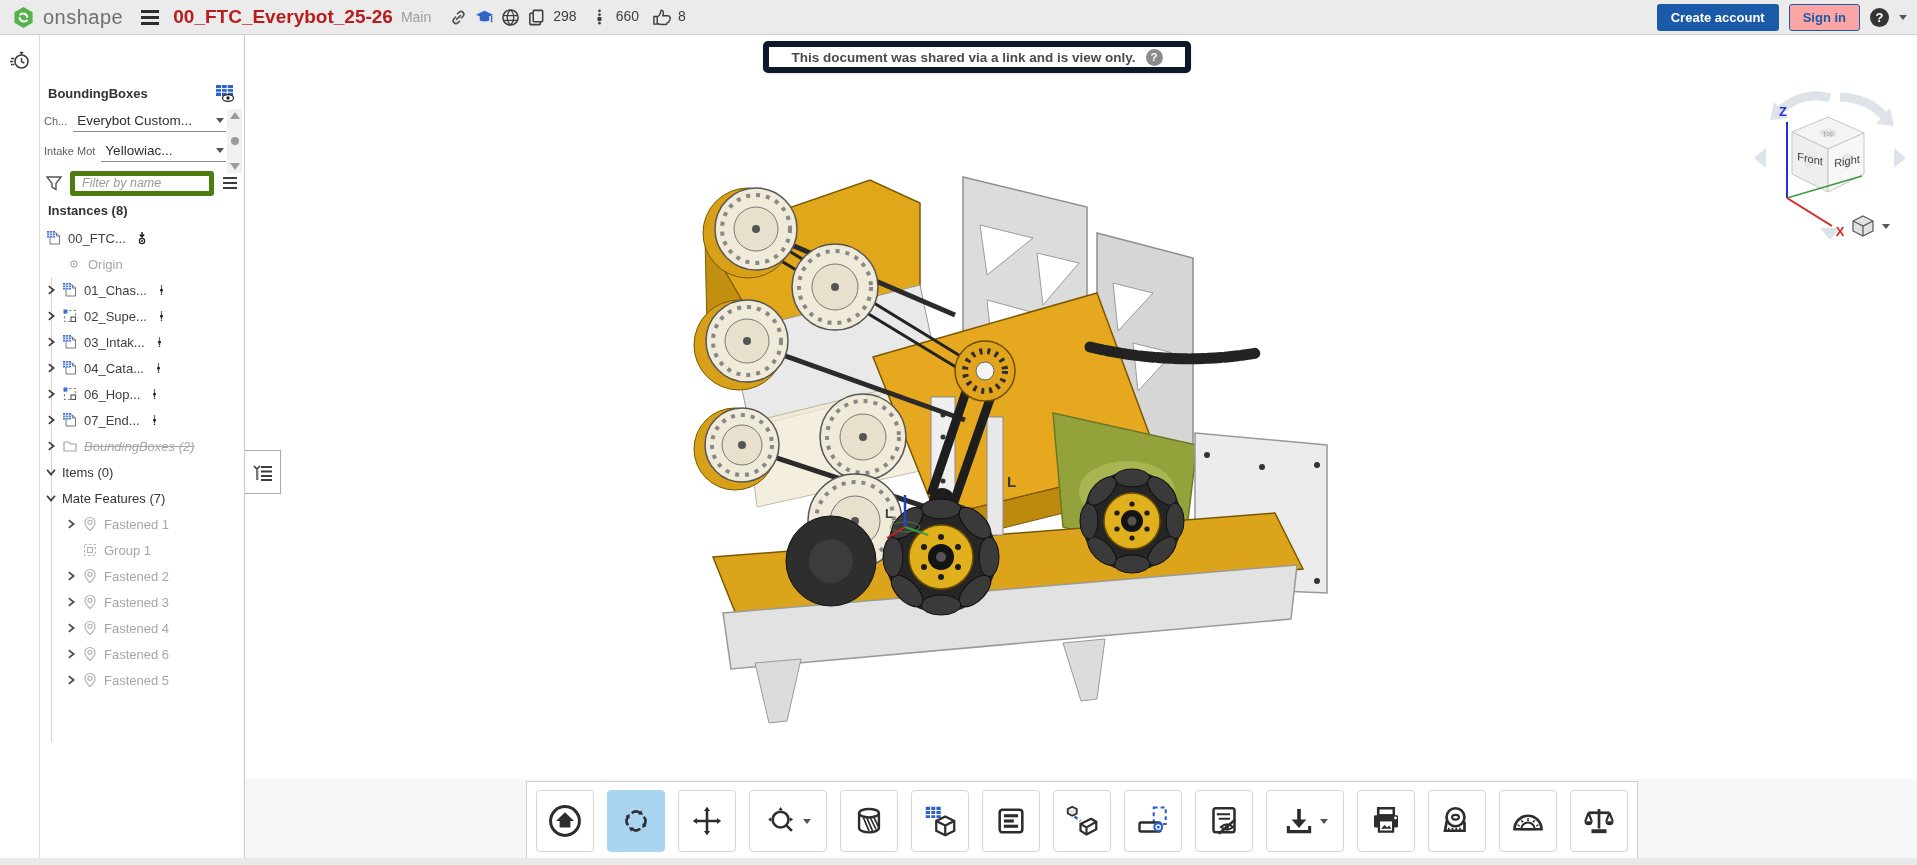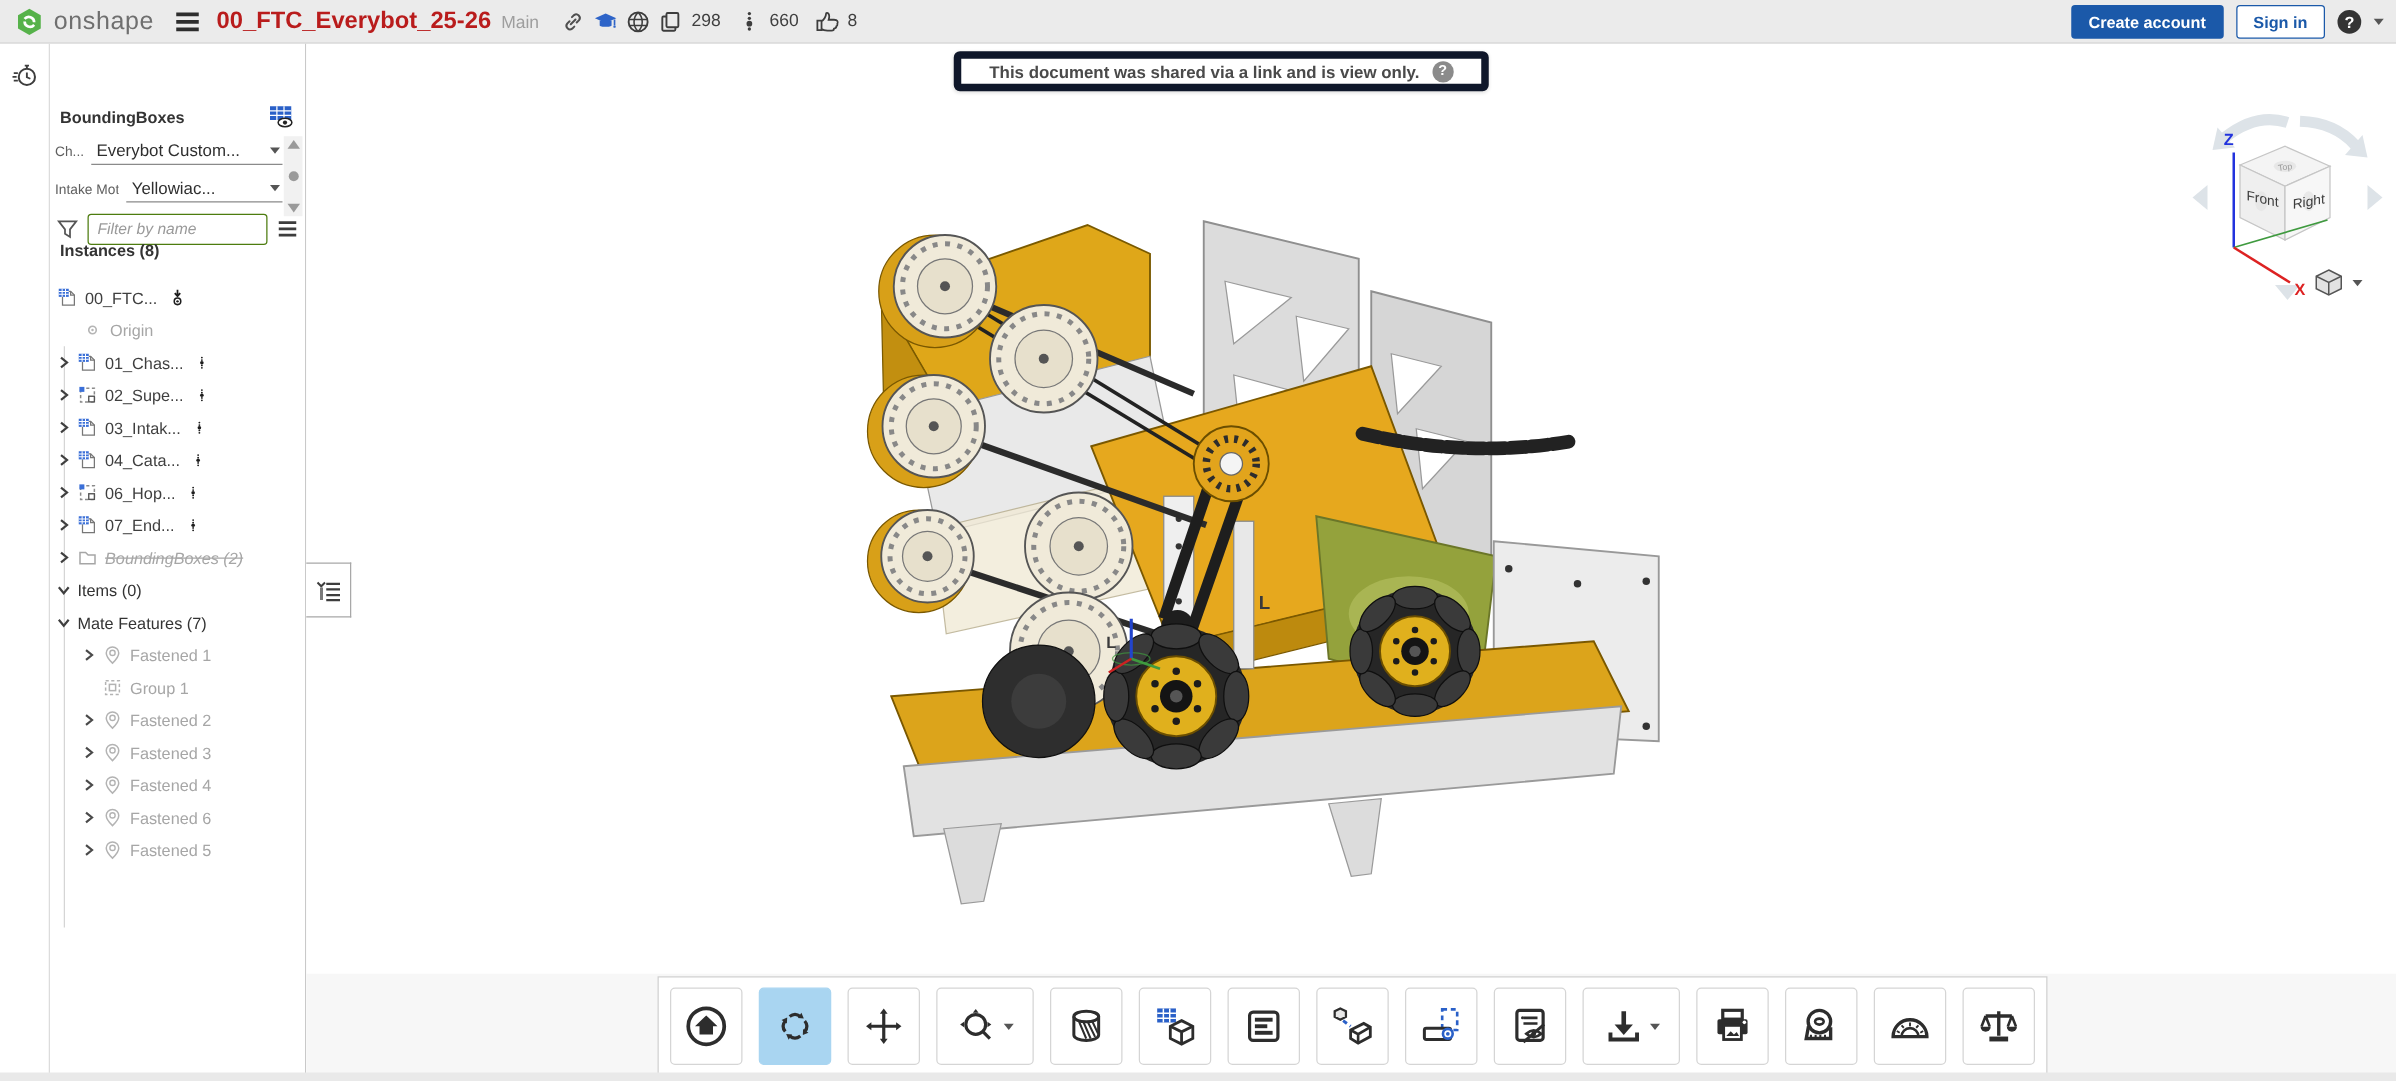--- a/index.html
+++ b/index.html
@@ -11,21 +11,21 @@
   .wordmark { font-size:20px; color:#6f6f6f; margin-left:8px; letter-spacing:.5px; }
   .hamburger { margin-left:18px; cursor:pointer; display:flex; flex-direction:column; gap:3px; }
   .hamburger span { display:block; width:18px; height:3px; background:#2d2d2d; }
   .doc-title { margin-left:14px; font-size:19px; font-weight:700; color:#b91c1c; white-space:nowrap; }
   .workspace { margin-left:8px; font-size:14px; color:#9e9e9e; }
   .tb-icons { display:flex; margin-left:18px; gap:7px; }
   .tb-ic { width:19px; height:19px; display:inline-block; }
   .stat { font-size:14px; color:#3f3f3f; margin-right:6px; }
   .tb-right { margin-left:auto; display:flex; align-items:center; gap:10px; }
   .btn-primary { background:#1b59a9; color:#fff; font-size:13px; font-weight:700; border:none; border-radius:3px; padding:6px 14px; cursor:pointer; font-family:inherit; }
-  .btn-outline { background:#ffffff; color:#1b59a9; font-size:13px; font-weight:700; border:1px solid #1b59a9; border-radius:3px; padding:5px 13px; cursor:pointer; font-family:inherit; }
+  .btn-outline { background:#fca5a5; color:#1b59a9; font-size:13px; font-weight:700; border:1px solid #1b59a9; border-radius:3px; padding:5px 13px; cursor:pointer; font-family:inherit; }
   .help-circle { width:19px; height:19px; border-radius:50%; background:#343434; color:#fff; font-size:13px; font-weight:700; display:flex; align-items:center; justify-content:center; cursor:pointer; }
   .caret { width:0; height:0; border-left:4px solid transparent; border-right:4px solid transparent; border-top:5px solid #555; display:inline-block; }
 
   
   .content { position:relative; display:flex; height:830px; }
   .hist-strip { width:40px; border-right:1px solid #dcdcdc; background:#fff; padding-top:14px; display:flex; justify-content:center; }
   .panel { position:relative; width:205px; border-right:1px solid #c9c9c9; background:#fff; font-size:13px; color:#3f3f3f; }
   .viewport { position:relative; flex:1; background:#fff; }
 
   
@@ -36,21 +36,21 @@
   .cfg-label { font-size:11px; color:#5f5f5f; white-space:nowrap; overflow:hidden; max-width:34px; flex:none; }
   .cfg-label.w2 { max-width:52px; }
   .cfg-value { flex:1; margin-left:6px; border-bottom:1px solid #8a8a8a; display:flex; align-items:center; padding:2px 2px 3px 4px; cursor:pointer; }
   .cfg-value span { font-size:13.5px; color:#2f2f2f; white-space:nowrap; overflow:hidden; }
   .cfg-value .caret { margin-left:auto; }
   .cfg-scroll { position:absolute; right:2px; top:74px; width:15px; height:64px; background:#f1f1f1; display:flex; flex-direction:column; align-items:center; justify-content:space-between; padding:3px 0; }
   .tri-up { width:0;height:0;border-left:5px solid transparent;border-right:5px solid transparent;border-bottom:7px solid #9a9a9a; cursor:pointer;}
   .tri-dn { width:0;height:0;border-left:5px solid transparent;border-right:5px solid transparent;border-top:7px solid #9a9a9a; cursor:pointer;}
   .dot-grab { width:8px; height:8px; background:#9a9a9a; border-radius:50%; cursor:pointer; }
   .filter-row { position:absolute; top:134px; left:4px; right:4px; height:28px; display:flex; align-items:center; gap:6px; }
-  .filter-input { flex:1; height:25px; border:1px solid #4d7c0f; border-radius:3px; font-family:inherit; font-size:12.5px; font-style:italic; color:#555; padding:0 7px; outline:none; min-width:0; }
+  .filter-input { flex:1; height:25px; border:5px solid #4d7c0f; border-radius:3px; font-family:inherit; font-size:12.5px; font-style:italic; color:#555; padding:0 7px; outline:none; min-width:0; }
   .filter-input::placeholder { color:#9a9a9a; font-style:italic; }
   .sec-head { position:absolute; left:8px; font-weight:700; font-size:13px; color:#333; }
   .tree { position:absolute; top:190px; left:0; right:0; }
   .trow { height:26px; display:flex; align-items:center; position:relative; cursor:pointer; white-space:nowrap; }
   .trow .lbl { overflow:hidden; text-overflow:ellipsis; }
   .gray { color:#a6a6a6; }
   .strike { font-style:italic; text-decoration:line-through; }
   .chev { flex:none; width:14px; height:14px; margin-right:4px; }
   .ti { flex:none; width:16px; height:16px; margin-right:6px; }
   .after-ic { margin-left:9px; flex:none; }
@@ -233,21 +233,21 @@
     <div class="filter-row">
       <svg width="20" height="20" viewBox="0 0 20 20">
         <path d="M3,4 H17 L12,10.5 V16.5 L8,14 V10.5 Z" fill="none" stroke="#555" stroke-width="1.4"></path>
       </svg>
       <input class="filter-input" placeholder="Filter by name" style="">
       <svg width="20" height="20" viewBox="0 0 20 20">
         <path d="M3,5 H17 M3,10 H17 M3,15 H17" stroke="#3d3d3d" stroke-width="2.2"></path>
       </svg>
     </div>
 
-    <div class="sec-head" style="top:158px">Instances (8)</div>
+    <div class="sec-head" style="top:168px">Instances (8)</div>
 
     <div class="treeline"></div>
 
     <div class="tree">
 
       <div class="trow" style="padding-left:6px">
         <svg class="ti">
             <use href="#i-asm"></use>
           </svg>
         <span class="lbl">00_FTC...</span>

